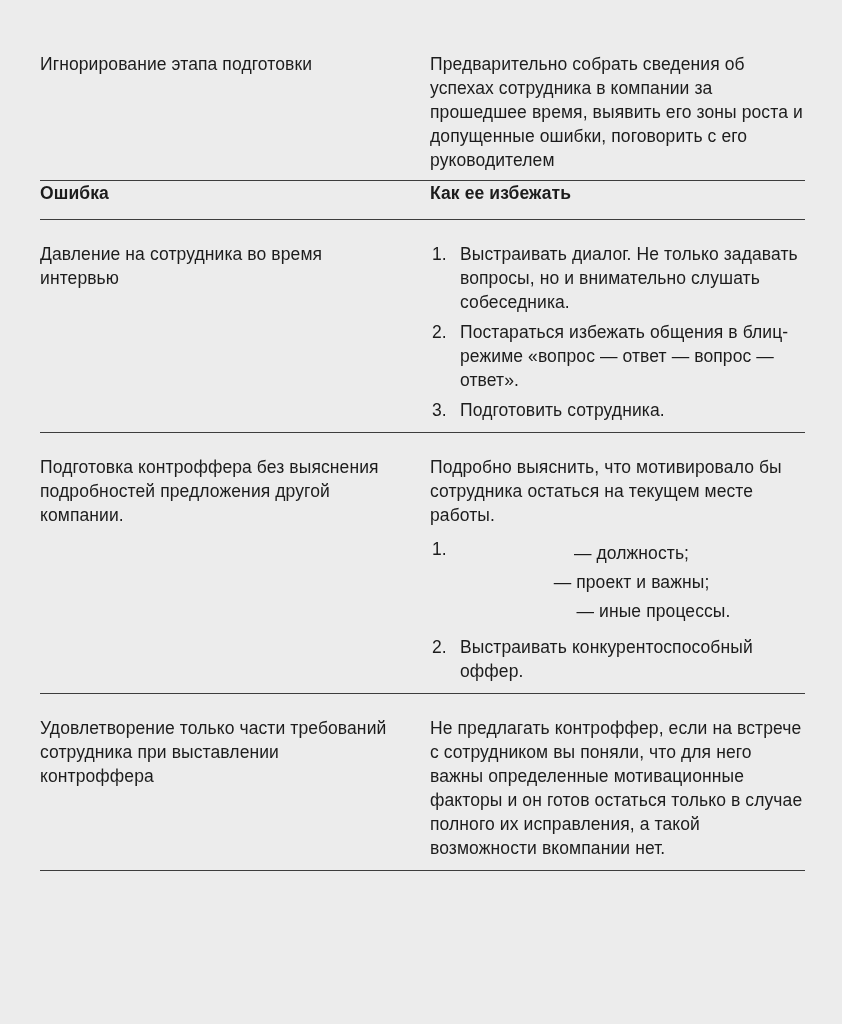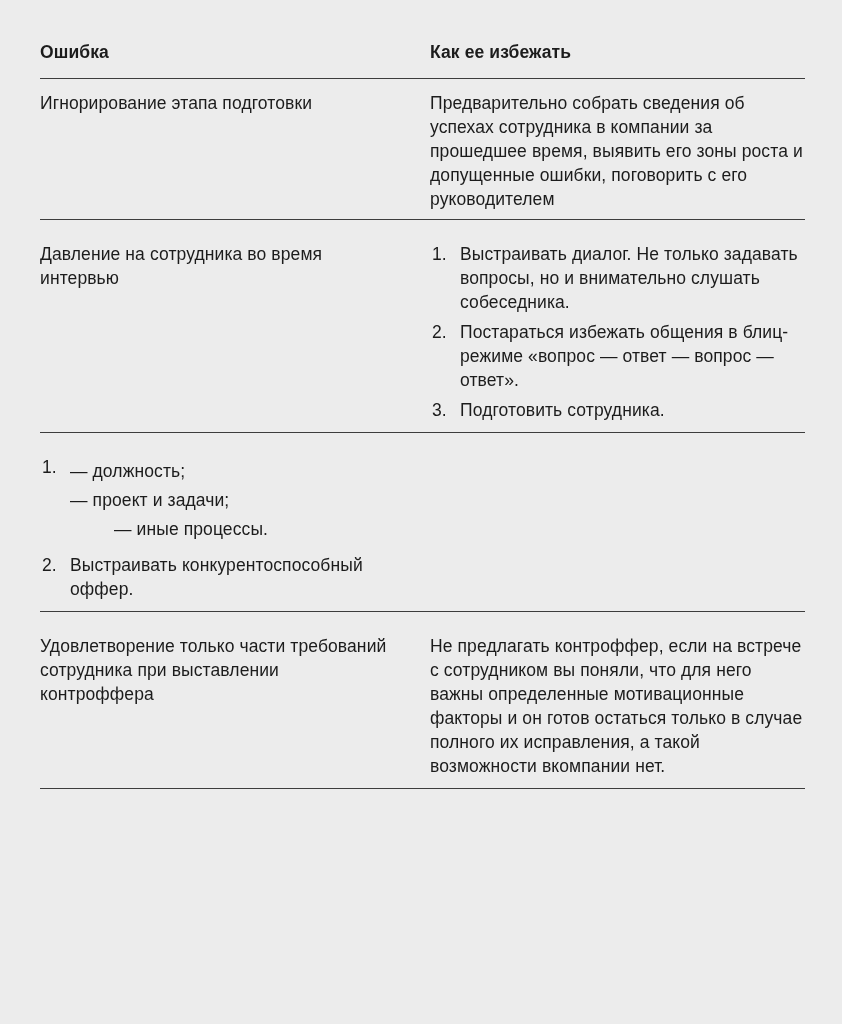--- a/index.html
+++ b/index.html
@@ -36,41 +36,41 @@
   .intro.last { margin-bottom: 0; }
   .item {
     display: flex;
     align-items: flex-start;
     padding-left: 2px;
     margin-bottom: 6px;
   }
   .item:last-child { margin-bottom: 0; }
   .item .marker { width: 28px; flex: 0 0 28px; }
   .item .item-body { flex: 1; }
-  .sublist { margin: 4px 0 6px 0; }
+  .sublist { margin: 4px 0 6px 0; text-align: center; }
   .dash-item { margin-bottom: 5px; }
   .dash-item:last-child { margin-bottom: 0; margin-left: 44px; }
 </style>
 </head>
 <body>
 
 <div class="page">
 
-  <div class="grid thead">
-    <div class="cell-mistake">Ошибка</div>
-    <div class="cell-avoid">Как ее избежать</div>
-  </div>
-
   <div class="grid row first">
     <div class="cell-mistake">
       <p>Игнорирование этапа подготовки</p>
     </div>
     <div class="cell-avoid">
       <p class="intro last">Предварительно собрать сведения об успехах сотрудника в компании за прошедшее время, выявить его зоны роста и допущенные ошибки, поговорить с его руководителем</p>
     </div>
+  </div>
+
+  <div class="grid thead">
+    <div class="cell-mistake">Ошибка</div>
+    <div class="cell-avoid">Как ее избежать</div>
   </div>
 
   <div class="grid row">
     <div class="cell-mistake">
       <p>Давление на сотрудника во время интервью</p>
     </div>
     <div class="cell-avoid">
       <div class="item">
         <span class="marker">1.</span>
         <span class="item-body">Выстраивать диалог. Не только задавать вопросы, но и внимательно слушать собеседника.</span>
@@ -80,27 +80,31 @@
         <span class="item-body">Постараться избежать общения в&nbsp;блиц-режиме «вопрос — ответ — вопрос — ответ».</span>
       </div>
       <div class="item">
         <span class="marker">3.</span>
         <span class="item-body">Подготовить сотрудника.</span>
       </div>
     </div>
   </div>
 
   <div class="grid row">
+    <div class="cell-mistake">
+      <p>Подготовка контроффера без выяснения подробностей предложения  другой компании.</p>
+    </div>
     <div class="cell-avoid">
+      <p class="intro">Подробно выяснить, что мотивировало бы сотрудника остаться на текущем месте работы.</p>
       <div class="item">
         <span class="marker">1.</span>
         <span class="item-body">
           <span class="sublist" style="display:block">
             <span class="dash-item" style="display:block">— должность;</span>
-            <span class="dash-item" style="display:block">— проект и задачи;</span>
+            <span class="dash-item" style="display:block">— проект и важны;</span>
             <span class="dash-item" style="display:block">— иные процессы.</span>
           </span>
         </span>
       </div>
       <div class="item">
         <span class="marker">2.</span>
         <span class="item-body">Выстраивать конкурентоспособный оффер.</span>
       </div>
     </div>
   </div>

